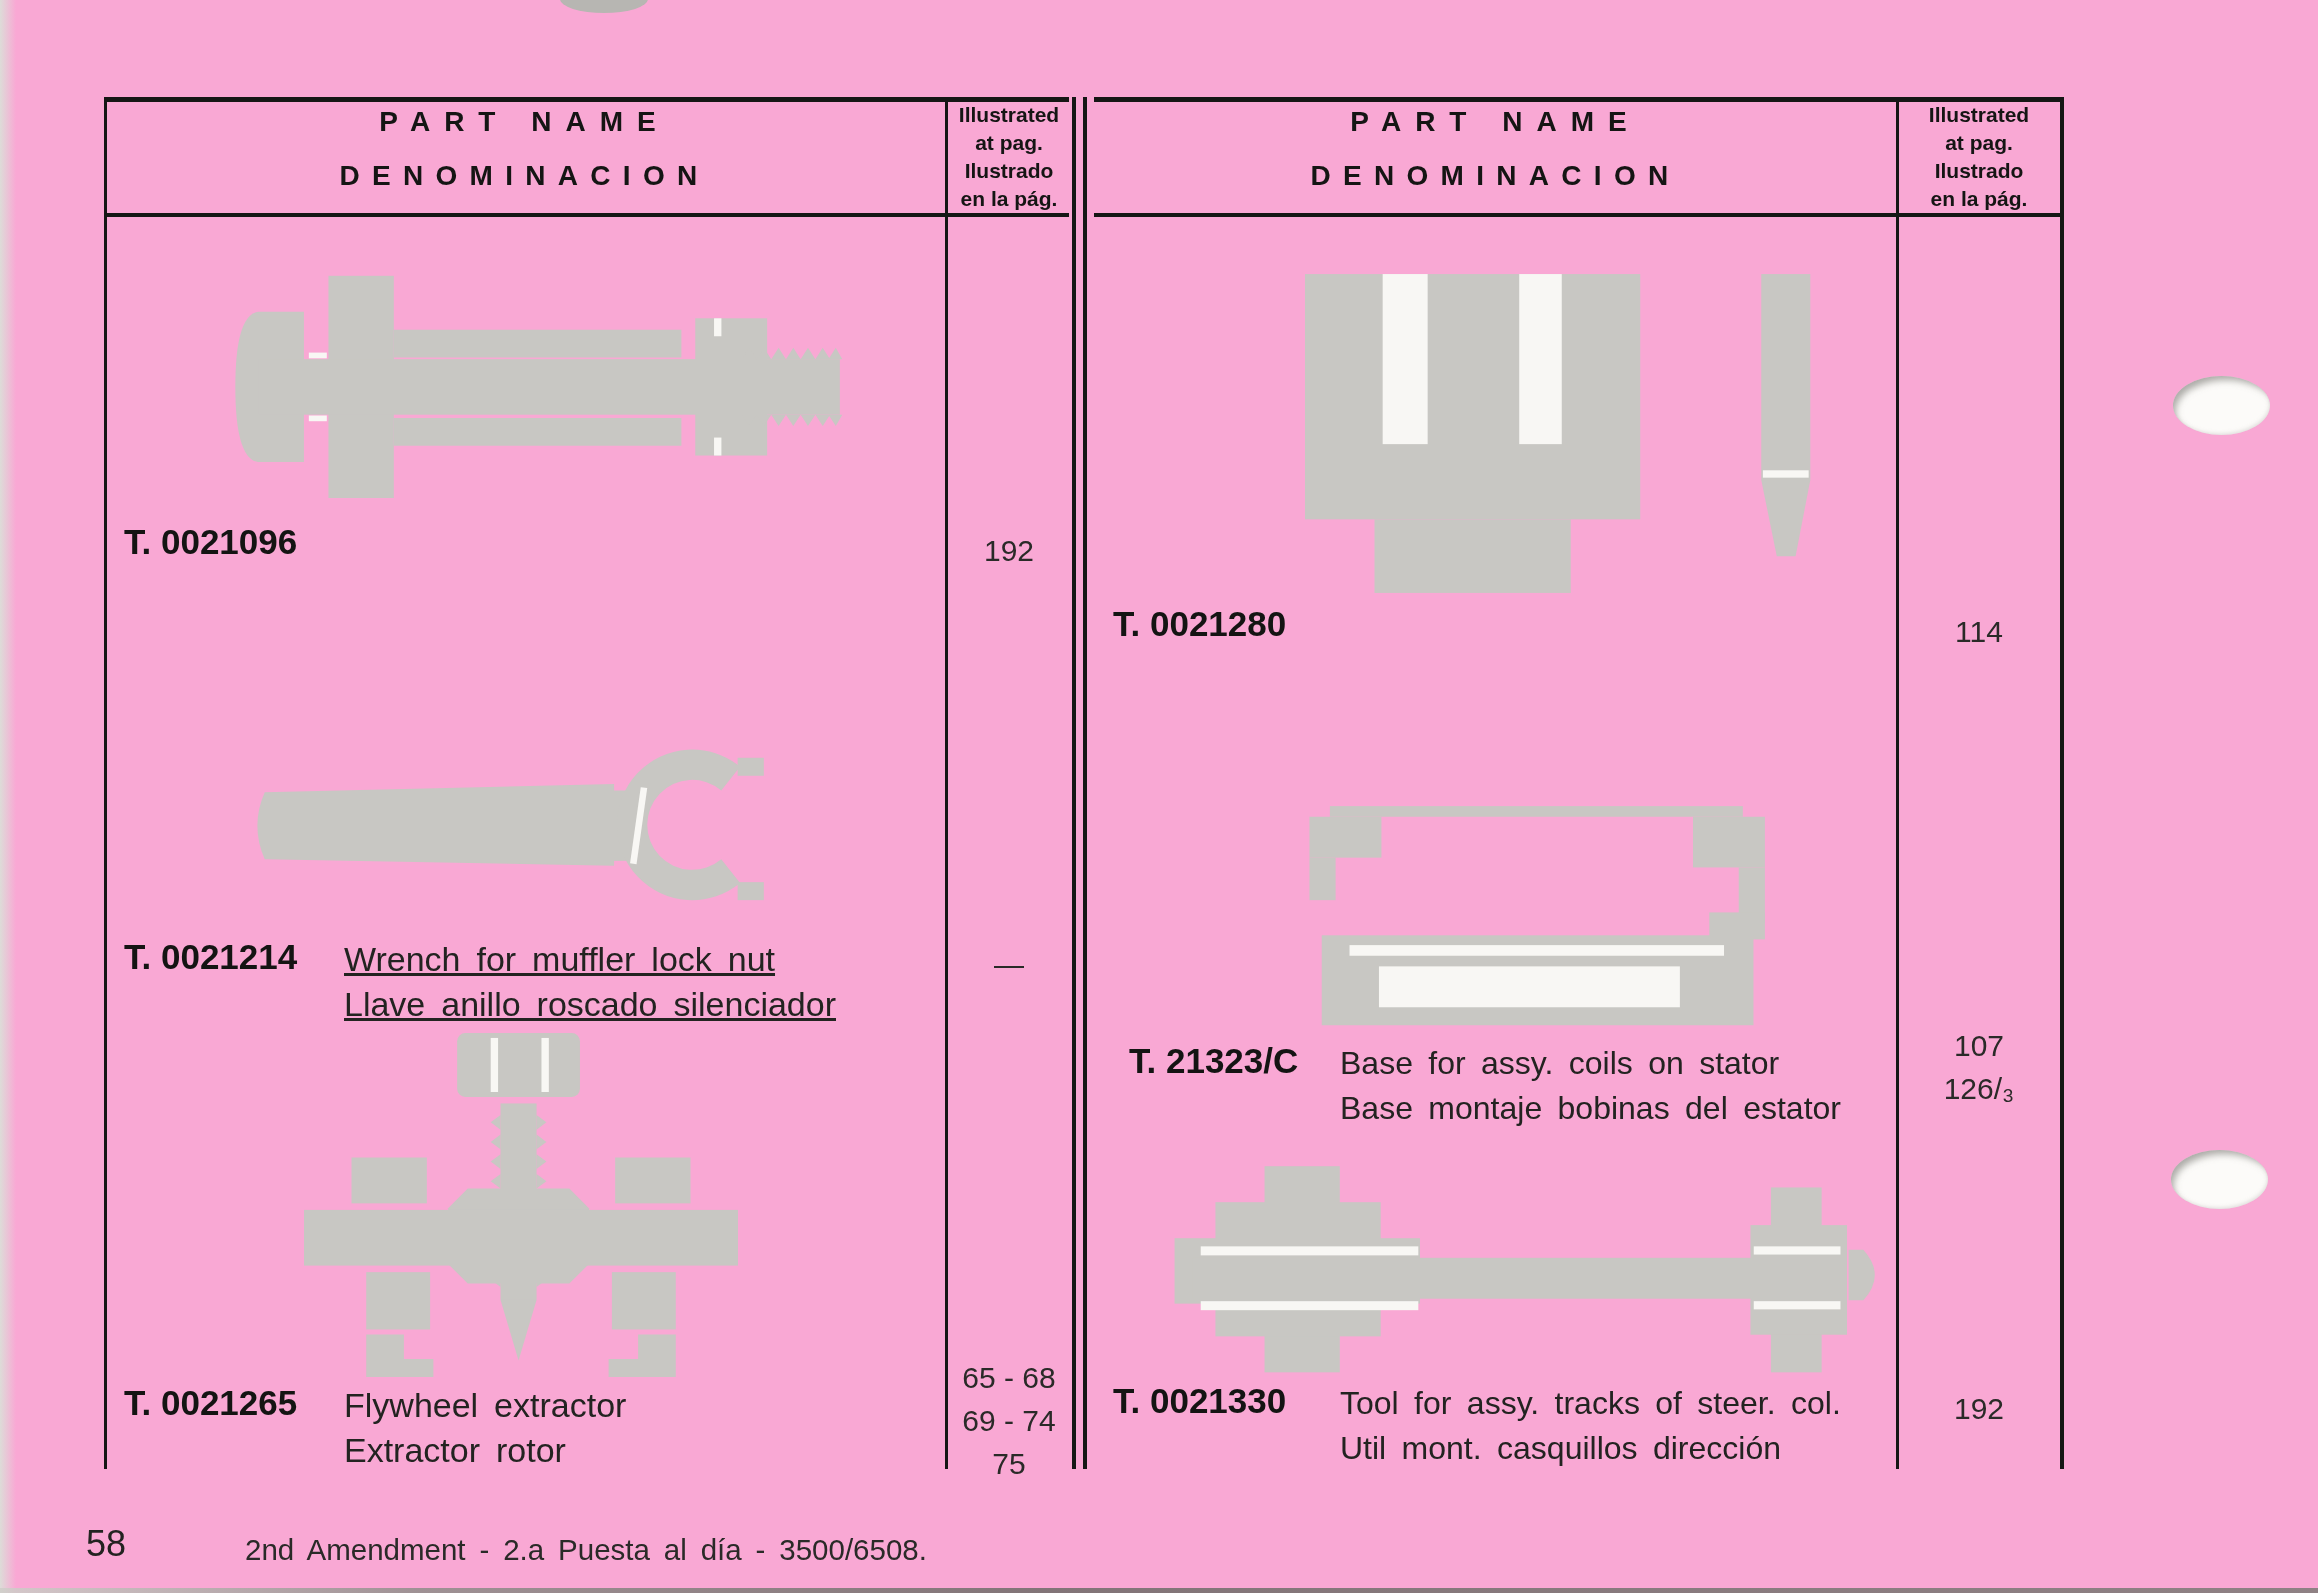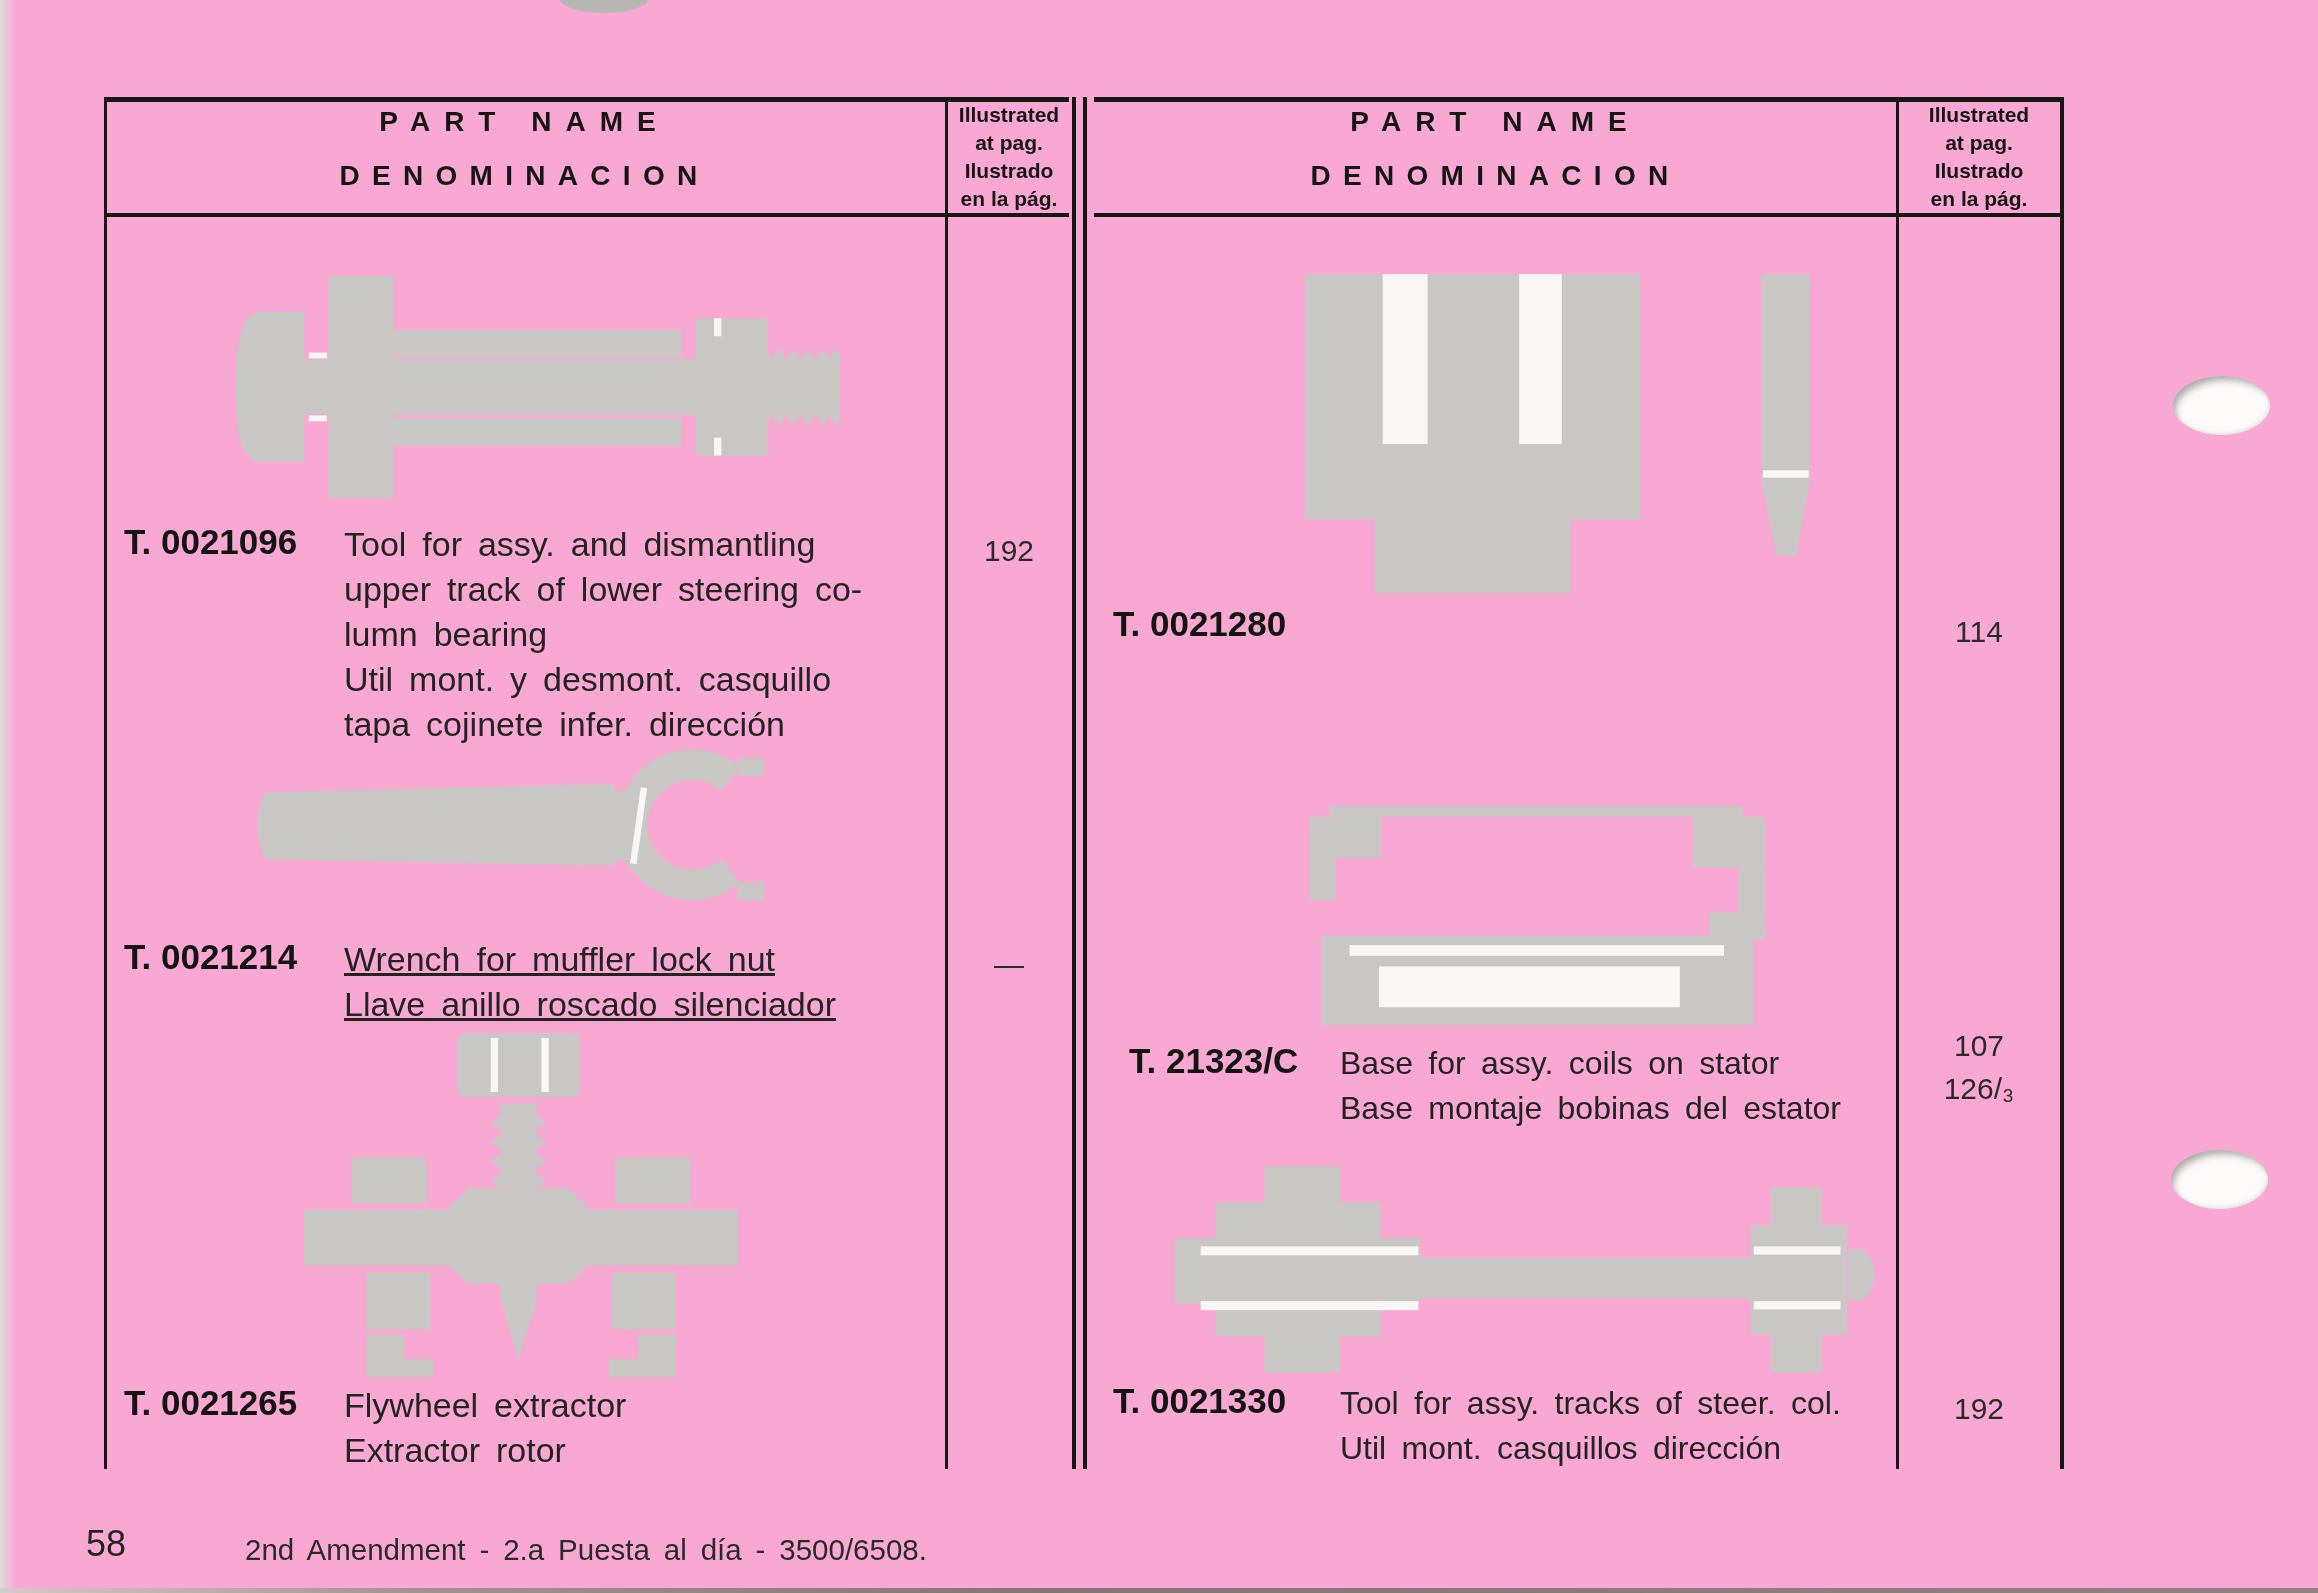--- a/index.html
+++ b/index.html
@@ -105,25 +105,20 @@
       <g fill="#f8f7f4">
         <rect x="588" y="64" width="9" height="22"></rect>
         <rect x="588" y="210" width="9" height="22"></rect>
         <rect x="92" y="106" width="22" height="7"></rect>
         <rect x="92" y="183" width="22" height="7"></rect>
       </g>
     </svg>
   </div>
 
   <div class="part-no" style="left:124px;top:522px;">T. 0021096</div>
-  <div class="desc" style="left:344px;top:522px;width:601px;">Tool for assy. and dismantling
-upper track of lower steering co-
-lumn bearing
-Util mont. y desmont. casquillo
-tapa cojinete infer. dirección</div>
   <div class="page-ref" style="left:947px;top:529px;width:124px;">192</div>
 
   <div class="illustration" style="left:250px;top:743px;width:540px;height:176px;">
     <svg viewBox="0 0 660 215" xmlns="http://www.w3.org/2000/svg">
       <g fill="#c8c7c3">
         <path d="M18 60 L445 50 L445 150 L18 142 Q0 101 18 60 Z"></path>
         <rect x="435" y="58" width="42" height="86"></rect>
         <path d="M599 29 A92 92 0 1 0 599 171 L576 142 A55 55 0 1 1 576 58 Z"></path>
         <rect x="596" y="18" width="32" height="22"></rect>
         <rect x="596" y="170" width="32" height="22"></rect>
@@ -157,20 +152,23 @@
       <g fill="#f8f7f4">
         <rect x="228" y="6" width="9" height="66"></rect>
         <rect x="290" y="6" width="9" height="66"></rect>
       </g>
     </svg>
   </div>
 
   <div class="part-no" style="left:124px;top:1383px;">T. 0021265</div>
   <div class="desc" style="left:344px;top:1383px;width:601px;">Flywheel extractor
 Extractor rotor</div>
+  <div class="page-ref" style="left:947px;top:1356px;width:124px;">65 - 68
+69 - 74
+75</div>
 
   <div class="illustration" style="left:1305px;top:274px;width:556px;height:319px;">
     <svg viewBox="0 0 680 390" xmlns="http://www.w3.org/2000/svg">
       <g fill="#c8c7c3">
         <rect x="0" y="0" width="410" height="300"></rect>
         <rect x="85" y="300" width="240" height="90"></rect>
         <rect x="558" y="0" width="60" height="252"></rect>
         <polygon points="558,252 618,252 600,345 577,345"></polygon>
       </g>
       <g fill="#f8f7f4">

